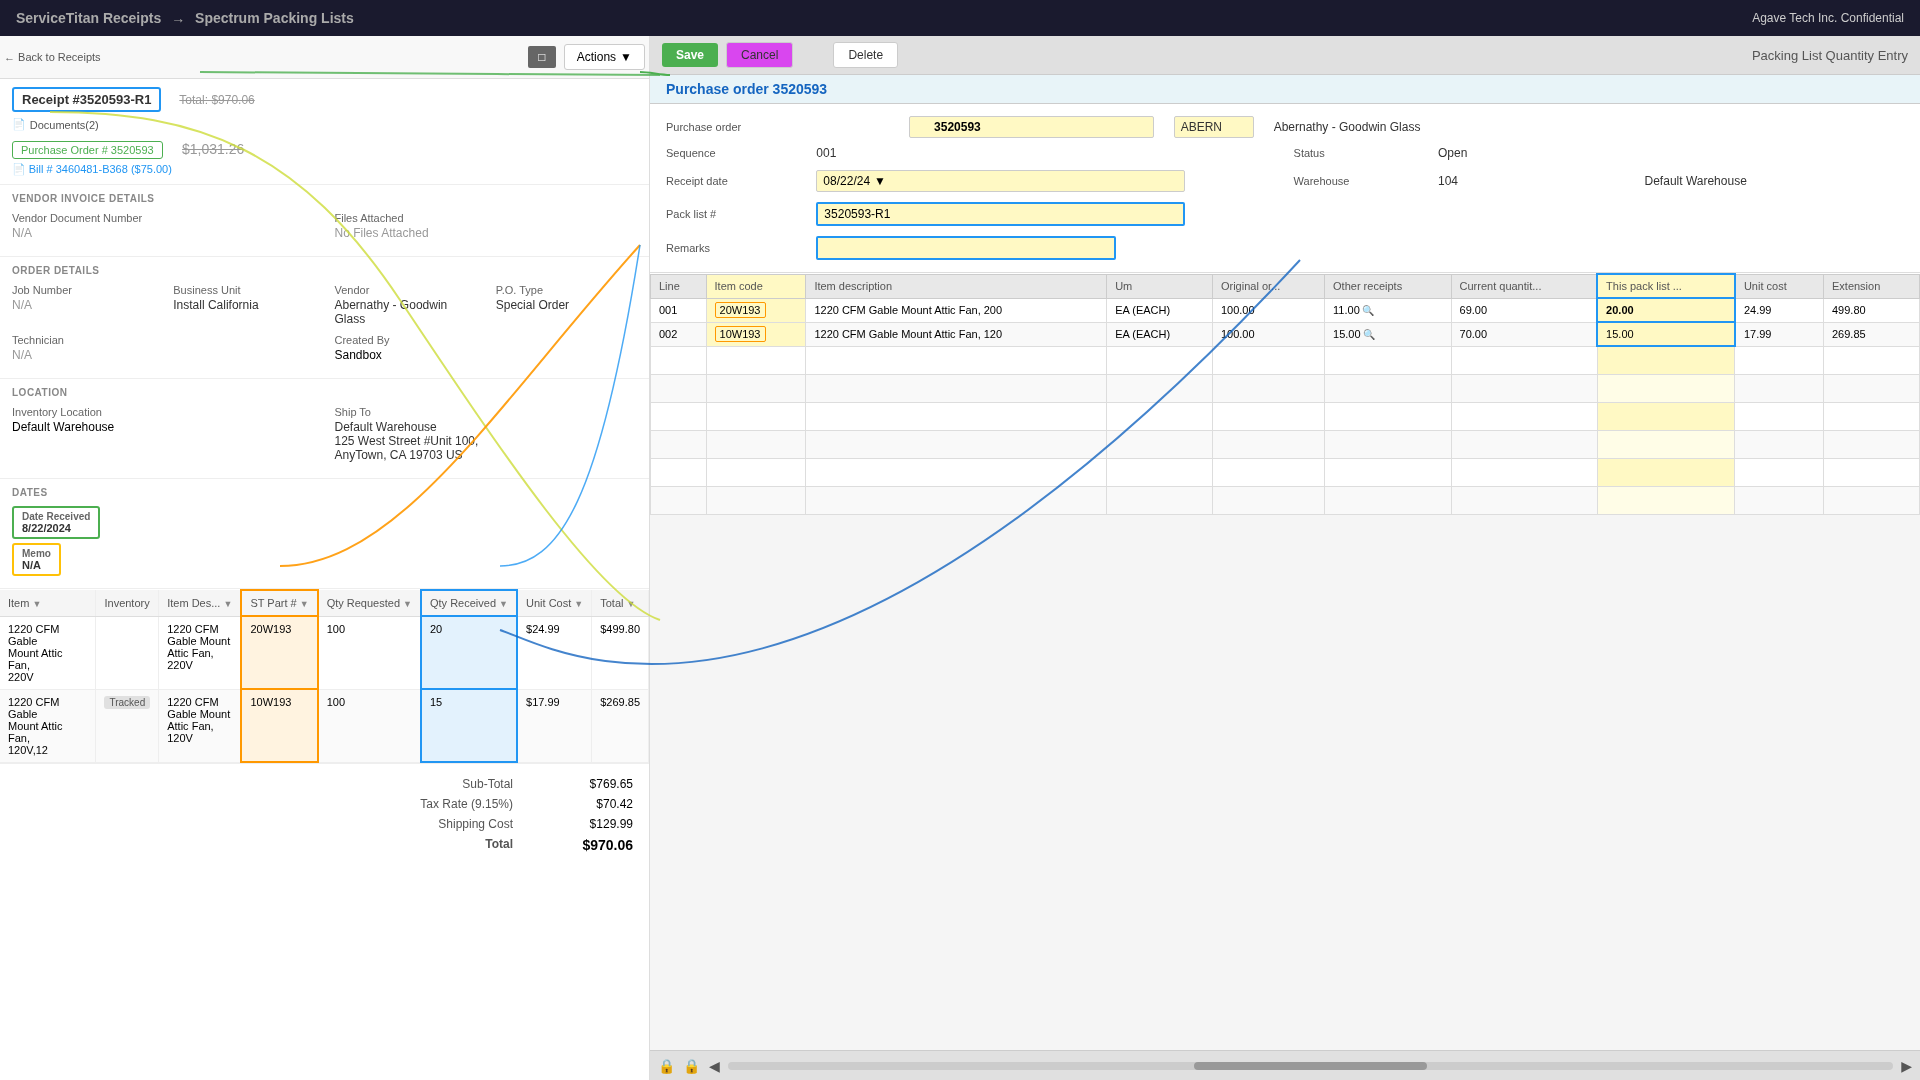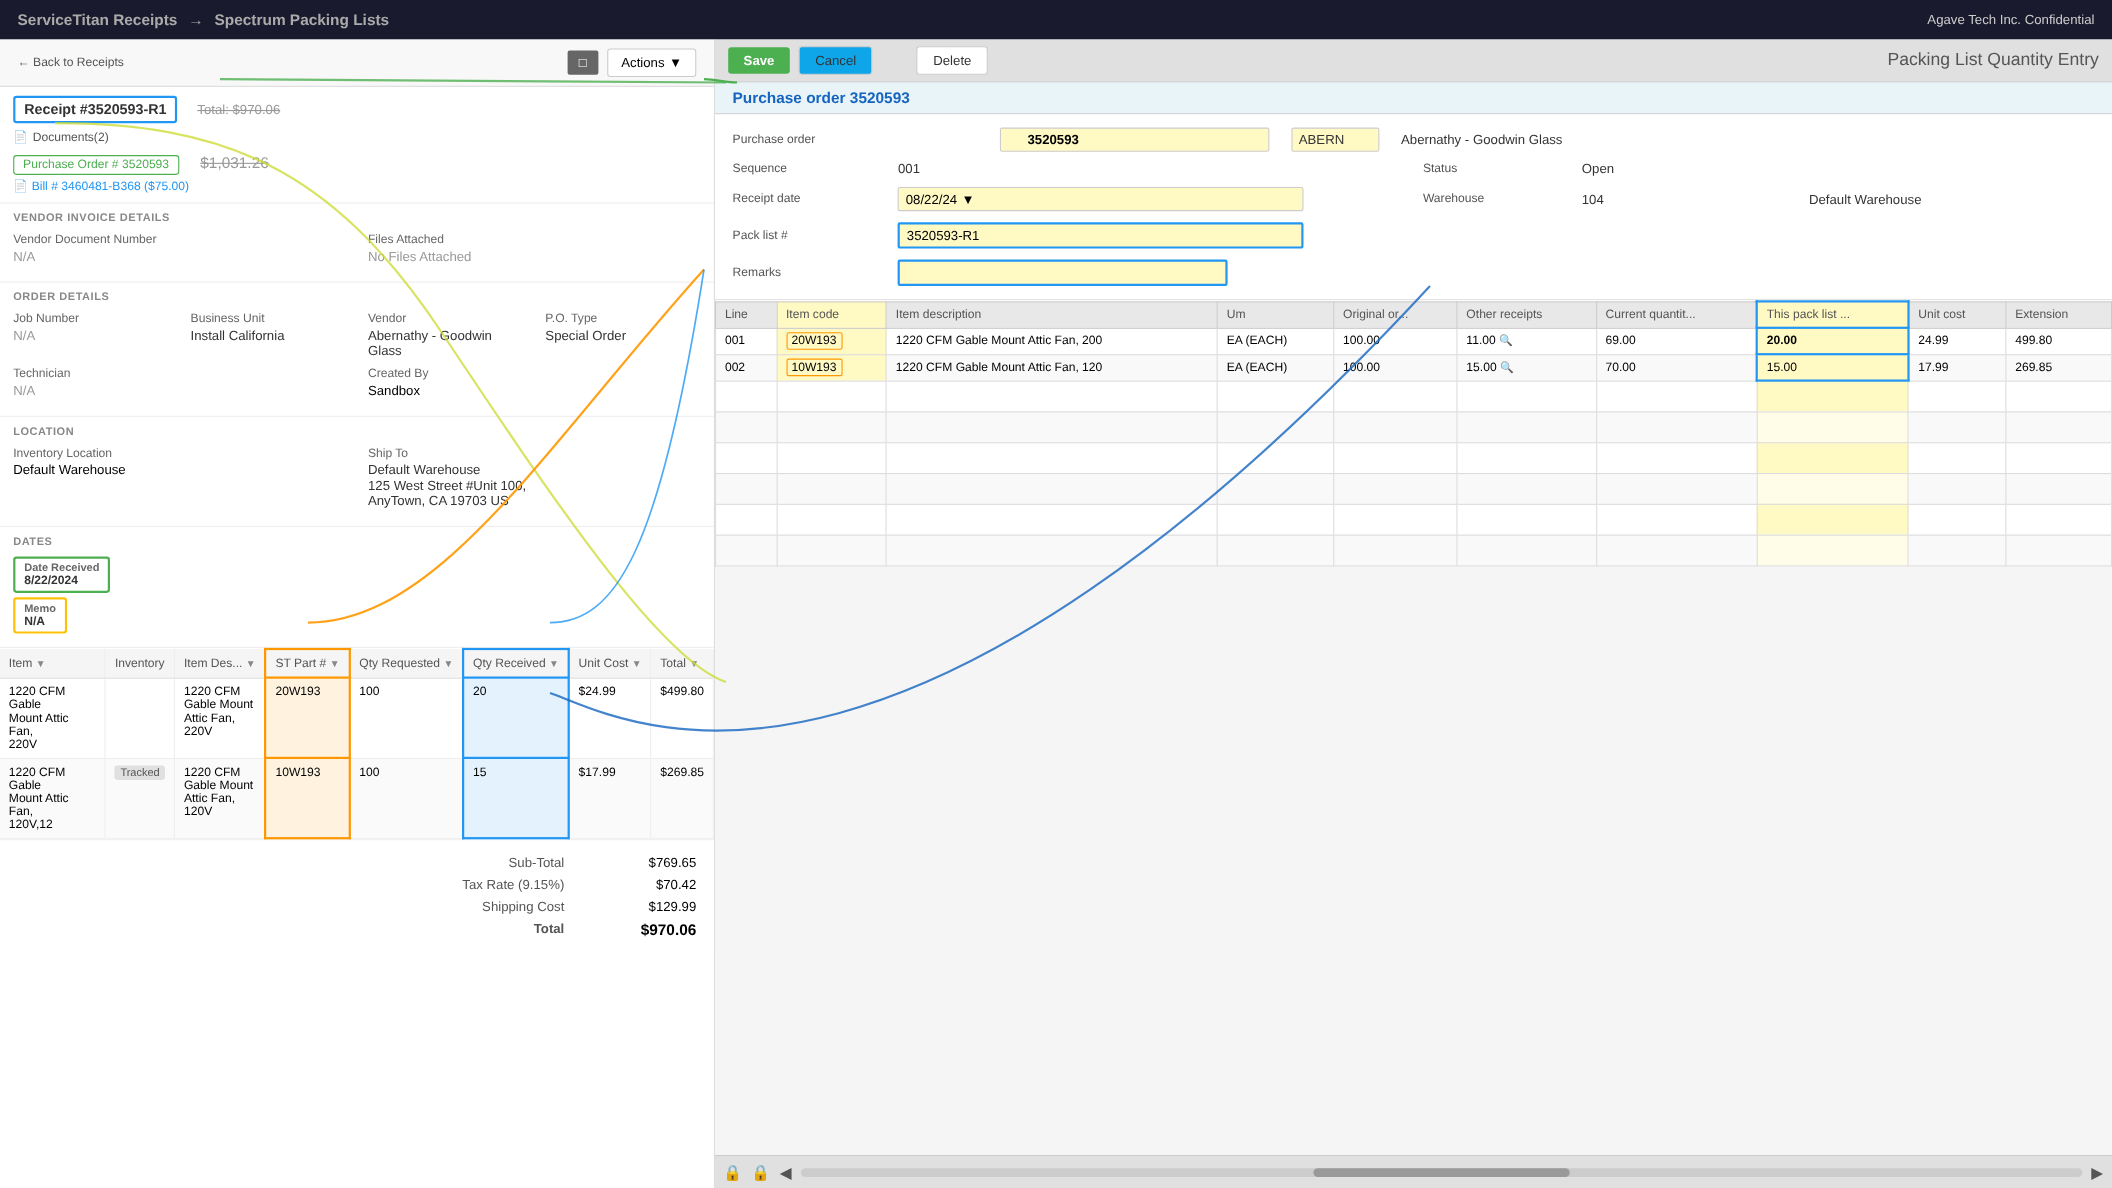--- a/index.html
+++ b/index.html
@@ -28,21 +28,21 @@
       height: 1044px;
       background: white;
       border-right: 1px solid #ddd;
       overflow-y: auto;
     }
 
     .left-top-bar {
       display: flex;
       align-items: center;
       justify-content: space-between;
-      padding: 8px 16px;
+      padding: 8px 4px;
       background: #f8f8f8;
       border-bottom: 1px solid #ddd;
     }
     .back-link { color: #555; font-size: 11px; cursor: pointer; }
     .back-link:before { content: "← "; }
     .actions-btn {
       background: white;
       border: 1px solid #ccc;
       border-radius: 3px;
       padding: 5px 12px;
@@ -218,34 +218,34 @@
     .right-top-bar {
       background: #e0e0e0;
       padding: 6px 12px;
       display: flex;
       align-items: center;
       gap: 8px;
       border-bottom: 1px solid #ccc;
       justify-content: space-between;
     }
     .right-top-bar-left { display: flex; gap: 8px; align-items: center; }
-    .right-top-bar-right { font-size: 16px; color: #555; }
+    .right-top-bar-right { font-size: 13px; color: #555; }
 
     .btn-save {
       background: #4caf50;
       color: white;
       border: none;
       border-radius: 3px;
       padding: 5px 14px;
       cursor: pointer;
       font-size: 12px;
       font-weight: bold;
     }
     .btn-cancel {
-      background: #0ea5e9;
+      background: #d946ef;
       color: #333;
       border: 1px solid #ccc;
       border-radius: 3px;
       padding: 5px 14px;
       cursor: pointer;
       font-size: 12px;
     }
     .btn-delete {
       background: white;
       color: #333;

